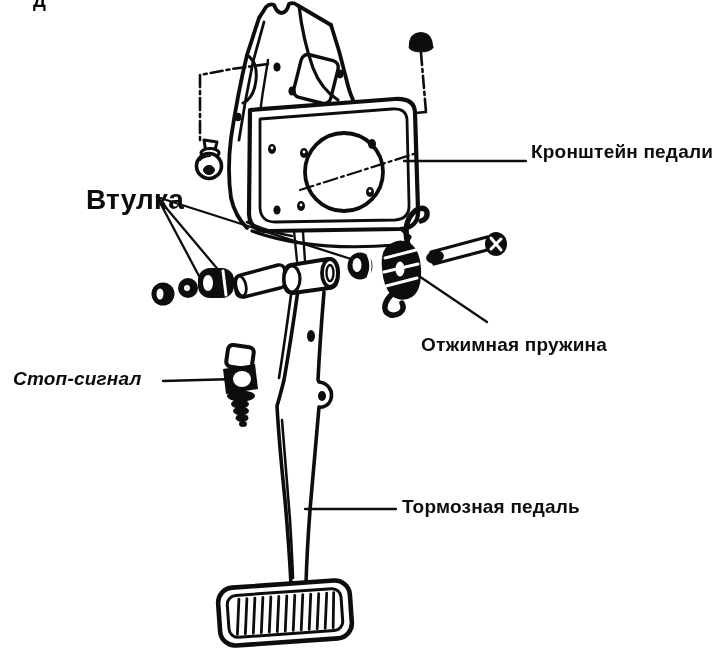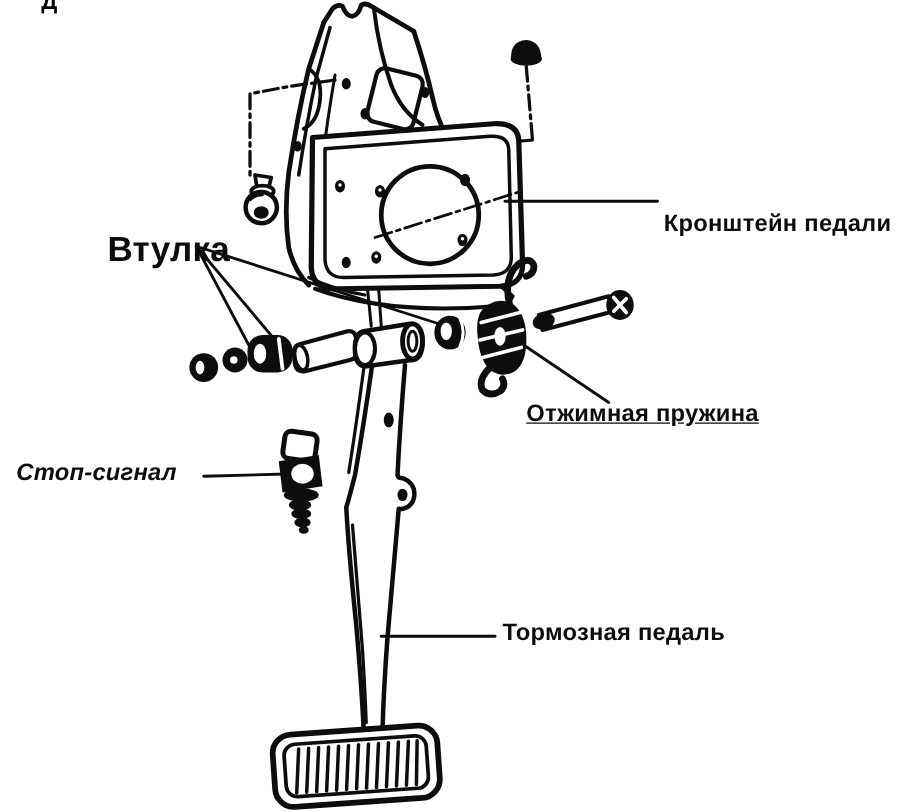--- a/index.html
+++ b/index.html
@@ -186,20 +186,20 @@
           <path d="M 43,-17 L 39,18"></path>
         <path d="M 50,-17 L 47,18"></path>
       </g>
     </g>
   </svg>
 
   <div class="corner-frag">Д</div>
 
   <div class="callout" style="left:86px;top:184px;font-size:28px;">Втулка</div>
 
-  <div class="callout" style="left:531px;top:169px;text-align:right;">Кронштейн педали</div>
-
-  <div class="callout" style="left:421px;top:321px;text-decoration:underline;">Отжимная пружина</div>
+  <div class="callout" style="left:531px;top:141px;text-align:right;">Кронштейн педали</div>
+
+  <div class="callout" style="left:421px;top:334px;">Отжимная пружина</div>
 
   <div class="callout" style="left:13px;top:368px;font-style:italic;">Стоп-сигнал</div>
 
   <div class="callout" style="left:402px;top:496px;">Тормозная педаль</div>
 </div>
 
 </body></html>

